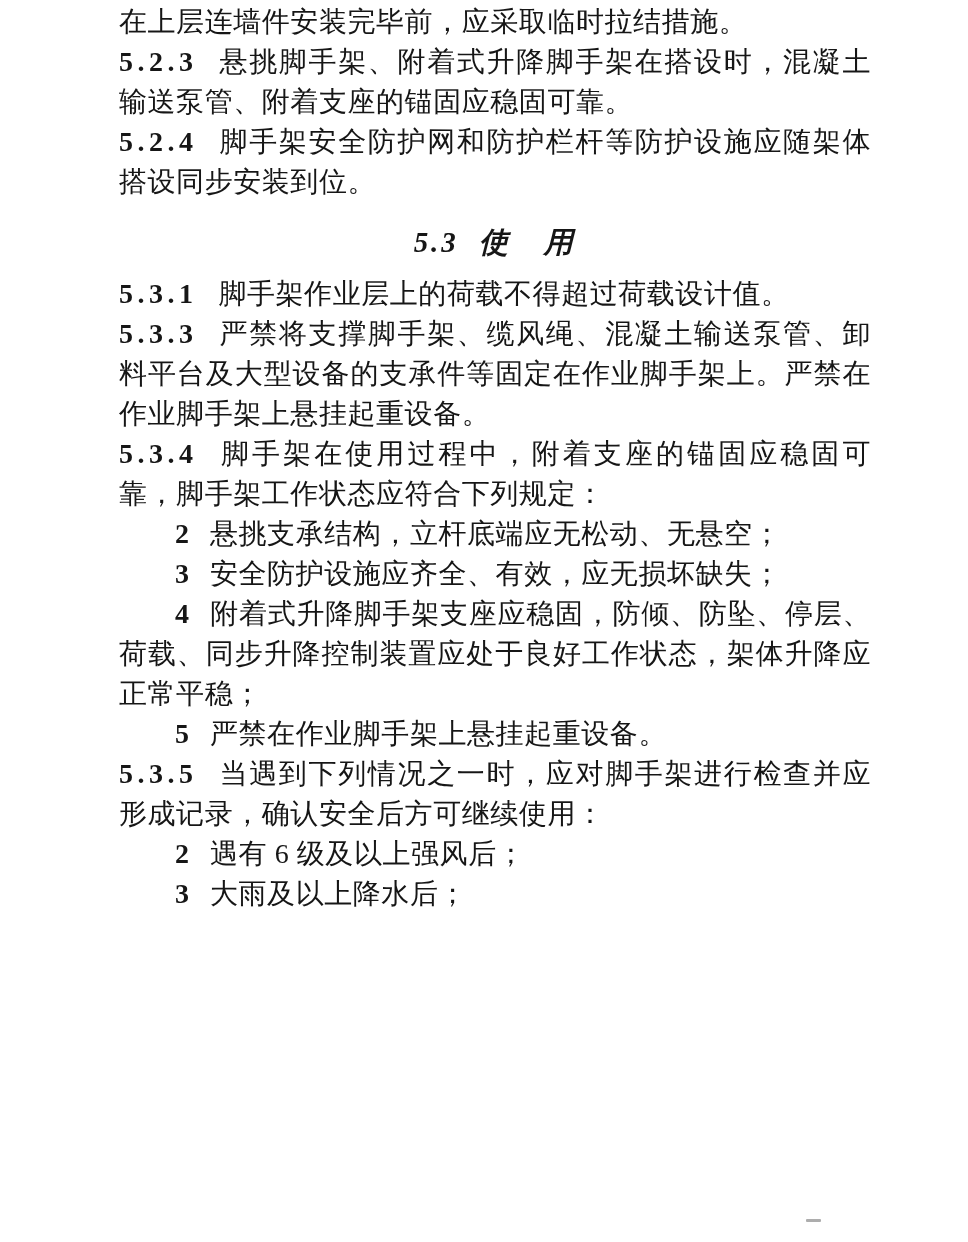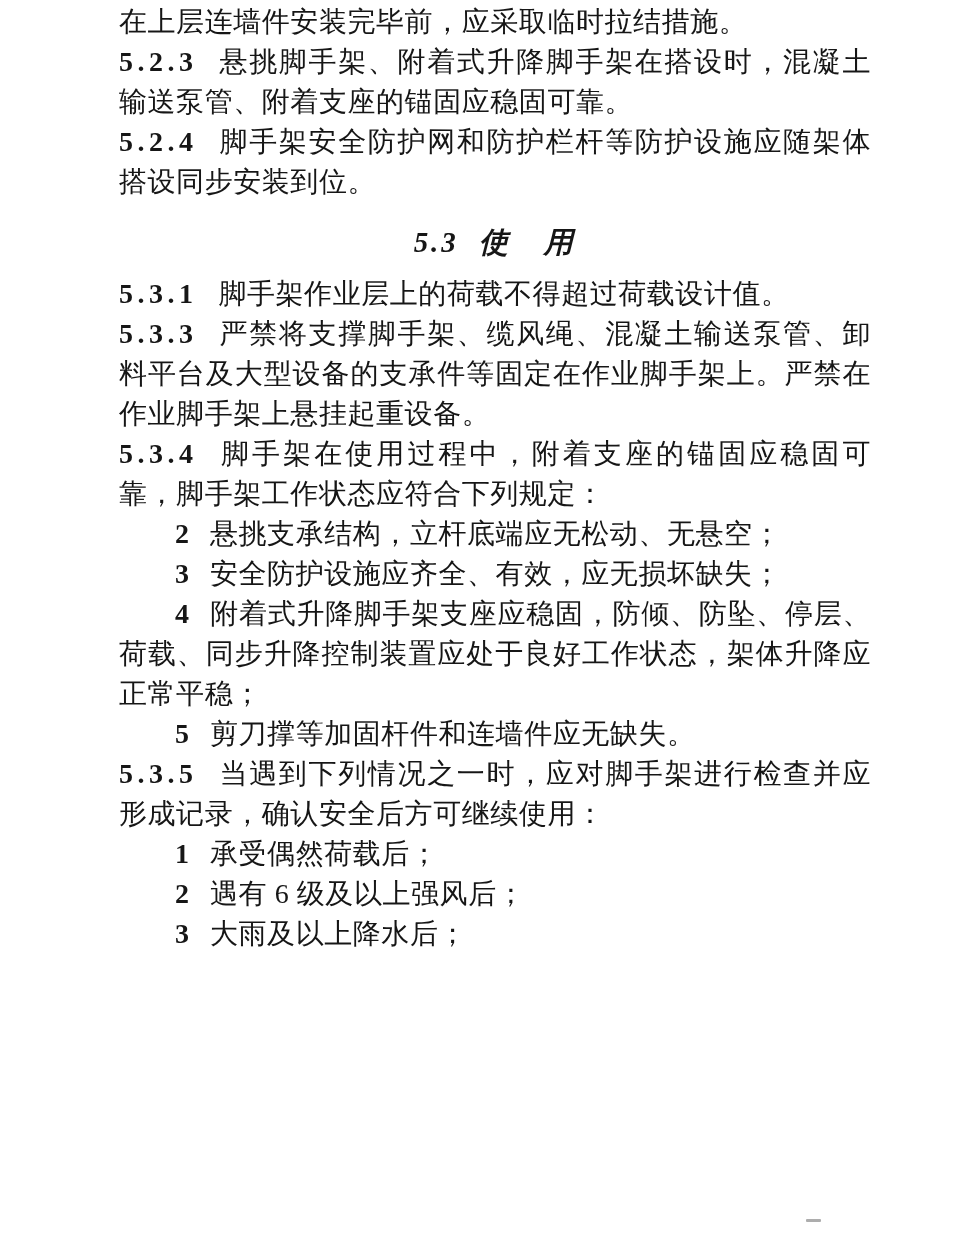--- a/index.html
+++ b/index.html
@@ -73,20 +73,19 @@
       <p class="para body"><span class="txt">在上层连墙件安装完毕前，应采取临时拉结措施。</span></p>
       <p class="para clause"><b class="num">5.2.3</b><span class="txt">悬挑脚手架、附着式升降脚手架在搭设时，混凝土输送泵管、附着支座的锚固应稳固可靠。</span></p>
       <p class="para clause"><b class="num">5.2.4</b><span class="txt">脚手架安全防护网和防护栏杆等防护设施应随架体搭设同步安装到位。</span></p>
       <div class="heading"><span class="h-num">5.3</span><span class="h-title">使　用</span></div>
       <p class="para clause"><b class="num">5.3.1</b><span class="txt">脚手架作业层上的荷载不得超过荷载设计值。</span></p>
       <p class="para clause"><b class="num">5.3.3</b><span class="txt">严禁将支撑脚手架、缆风绳、混凝土输送泵管、卸料平台及大型设备的支承件等固定在作业脚手架上。严禁在作业脚手架上悬挂起重设备。</span></p>
       <p class="para clause"><b class="num">5.3.4</b><span class="txt">脚手架在使用过程中，附着支座的锚固应稳固可靠，脚手架工作状态应符合下列规定：</span></p>
       <p class="para item"><b class="num item-num">2</b><span class="txt">悬挑支承结构，立杆底端应无松动、无悬空；</span></p>
       <p class="para item"><b class="num item-num">3</b><span class="txt">安全防护设施应齐全、有效，应无损坏缺失；</span></p>
       <p class="para item"><b class="num item-num">4</b><span class="txt">附着式升降脚手架支座应稳固，防倾、防坠、停层、荷载、同步升降控制装置应处于良好工作状态，架体升降应正常平稳；</span></p>
-      <p class="para item"><b class="num item-num">5</b><span class="txt">剪刀撑等加固杆件和连墙件应无缺失。</span></p>
+      <p class="para item"><b class="num item-num">5</b><span class="txt">严禁在作业脚手架上悬挂起重设备。</span></p>
       <p class="para clause"><b class="num">5.3.5</b><span class="txt">当遇到下列情况之一时，应对脚手架进行检查并应形成记录，确认安全后方可继续使用：</span></p>
-      <p class="para item"><b class="num item-num">1</b><span class="txt">承受偶然荷载后；</span></p>
       <p class="para item"><b class="num item-num">2</b><span class="txt">遇有 6 级及以上强风后；</span></p>
       <p class="para item"><b class="num item-num">3</b><span class="txt">大雨及以上降水后；</span></p>
     </div>
   <div class="artifact-dash"></div>
 </div>
 
 </body></html>

